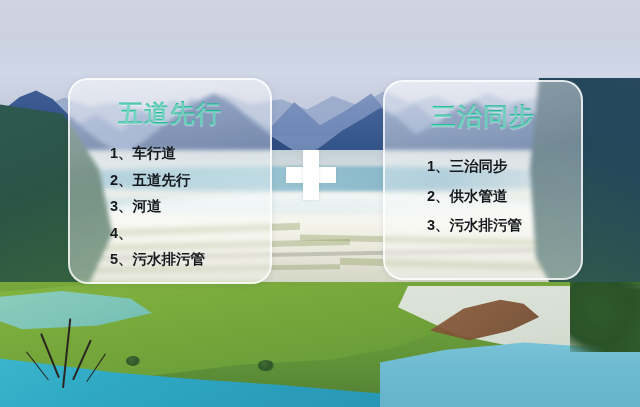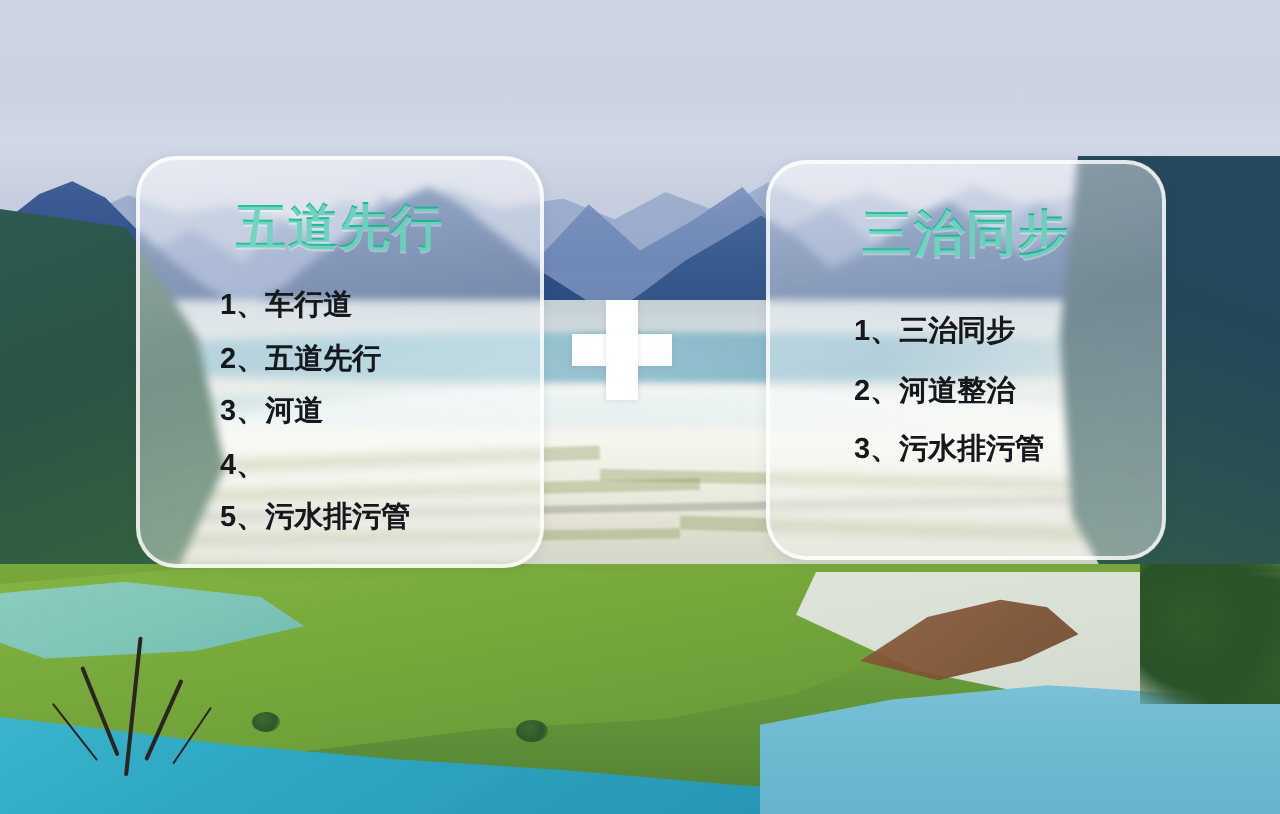--- a/index.html
+++ b/index.html
@@ -328,21 +328,21 @@
     <h2 class="card-title">三治同步</h2>
     <ul class="card-list">
       <li>
         <span class="li-num">1</span>
         <span class="li-sep">、</span>
         <span class="li-text">三治同步</span>
       </li>
       <li>
         <span class="li-num">2</span>
         <span class="li-sep">、</span>
-        <span class="li-text">河道整治</span>
+        <span class="li-text">供水管道</span>
       </li>
       <li>
         <span class="li-num">3</span>
         <span class="li-sep">、</span>
         <span class="li-text">污水排污管</span>
       </li>
     </ul>
   </div>
 
 </div>

